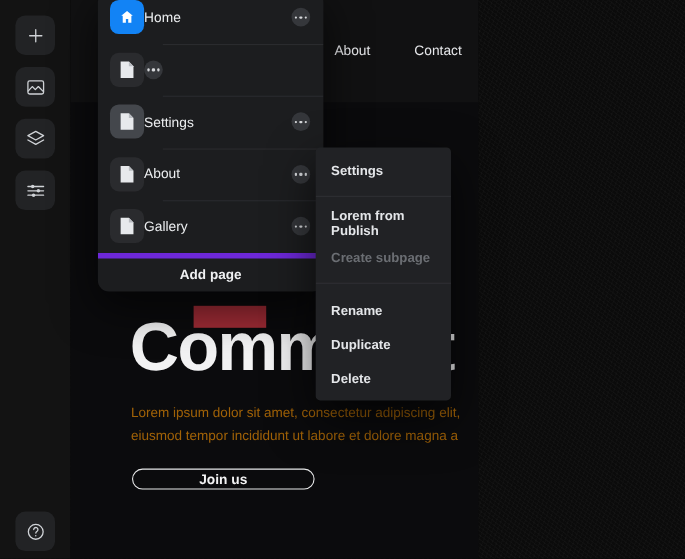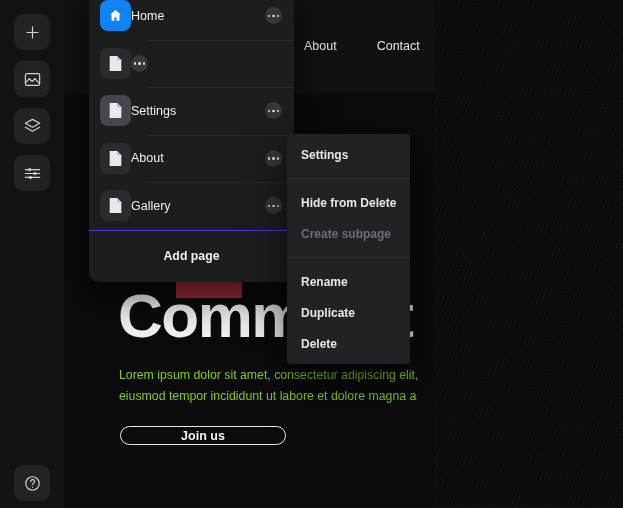--- a/index.html
+++ b/index.html
@@ -58,21 +58,21 @@
     position:absolute; left:112px; top:185px;
     width:66px; height:20px; background:#9e2b35;
   }
   .hero-title {
     position:absolute; left:54px; top:192px;
     font-size:62px; font-weight:700; color:#f2f2f3;
     letter-spacing:-1.5px; white-space:nowrap; line-height:1;
   }
   .hero-body {
     position:absolute; left:55px; top:272px; width:330px;
-    color:#84cc16; font-size:12.3px; line-height:1.72;
+    color:#a16207; font-size:12.3px; line-height:1.72;
   }
   .hero-cta {
     position:absolute; left:56px; top:333px;
     width:166px; height:19px; border-radius:17px;
     border:1.4px solid #e8e9ea; background:transparent;
     color:#f3f3f4; font-size:12.5px; font-weight:700;
     font-family:"Liberation Sans", sans-serif;
     display:flex; align-items:center; justify-content:center;
     cursor:pointer;
   }
@@ -105,22 +105,22 @@
   .page-icon.active { background:#44474c; }
   .page-icon svg { width:15px; height:17px; }
   .page-label { color:#eceef0; font-size:12.5px; flex:1; }
   .dots {
     width:17px; height:17px; border-radius:50%;
     background:#35373b; display:flex; align-items:center;
     justify-content:center; gap:2px; cursor:pointer; flex:0 0 auto;
   }
   .dots i { width:2.5px; height:2.5px; border-radius:50%; background:#d6d8db; display:block; }
   .panel-footer {
-    height:52px; display:flex; align-items:center; justify-content:center;
-    border-top:1px solid #6d28d9; cursor:pointer;
+    height:35px; display:flex; align-items:center; justify-content:center;
+    border-top:5px solid #6d28d9; cursor:pointer;
   }
   .panel-footer span { color:#f0f1f3; font-size:12.3px; font-weight:700; }
 
   
   .ctx-menu {
     position:absolute; left:287px; top:134px; width:123px;
     background:#212225; border-radius:4px;
     box-shadow:0 16px 44px rgba(0,0,0,.66);
     padding:0; overflow:hidden;font-weight:bold;
   }
@@ -270,21 +270,21 @@
       <span>Add page</span>
     </div>
   </div>
 
   <div class="ctx-menu">
     <div class="ctx-group">
       <div class="ctx-item">Settings</div>
     </div>
     <div class="ctx-sep"></div>
     <div class="ctx-group">
-      <div class="ctx-item">Hide from Delete</div>
+      <div class="ctx-item">Lorem from Publish</div>
       <div class="ctx-item disabled">Create subpage</div>
     </div>
     <div class="ctx-sep"></div>
     <div class="ctx-group">
       <div class="ctx-item">Rename</div>
       <div class="ctx-item">Duplicate</div>
       <div class="ctx-item">Delete</div>
     </div>
   </div>
 

